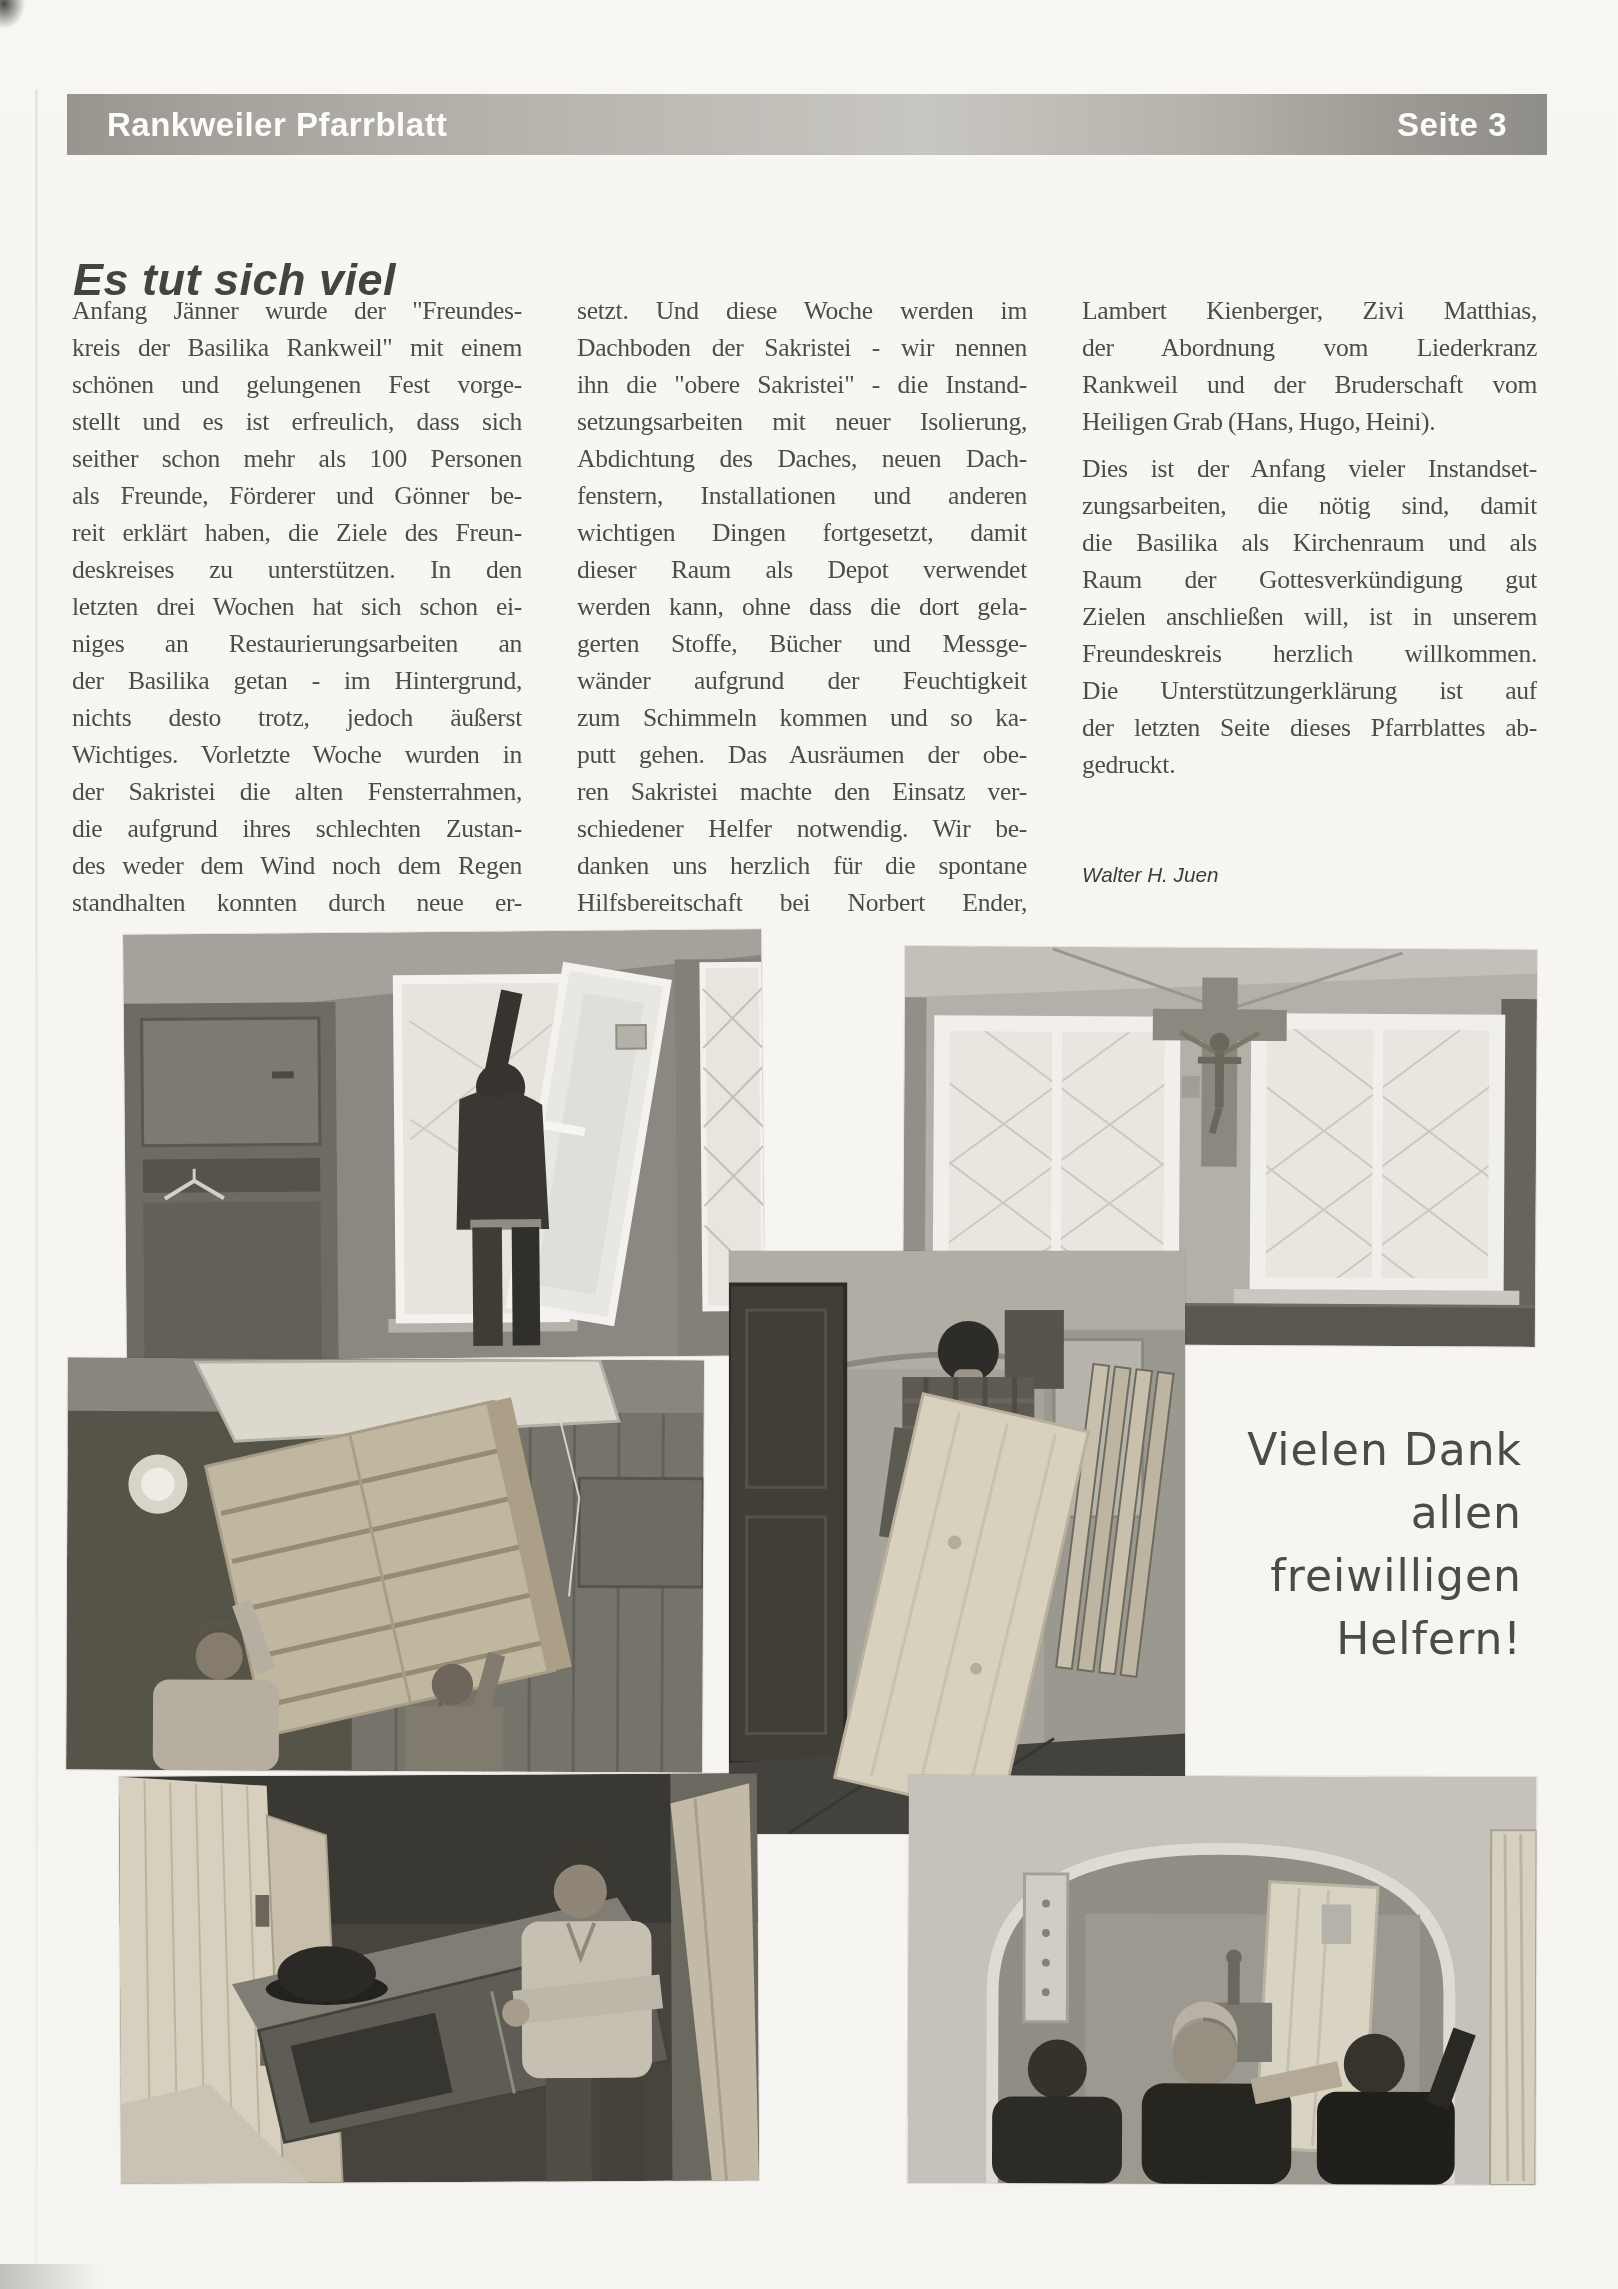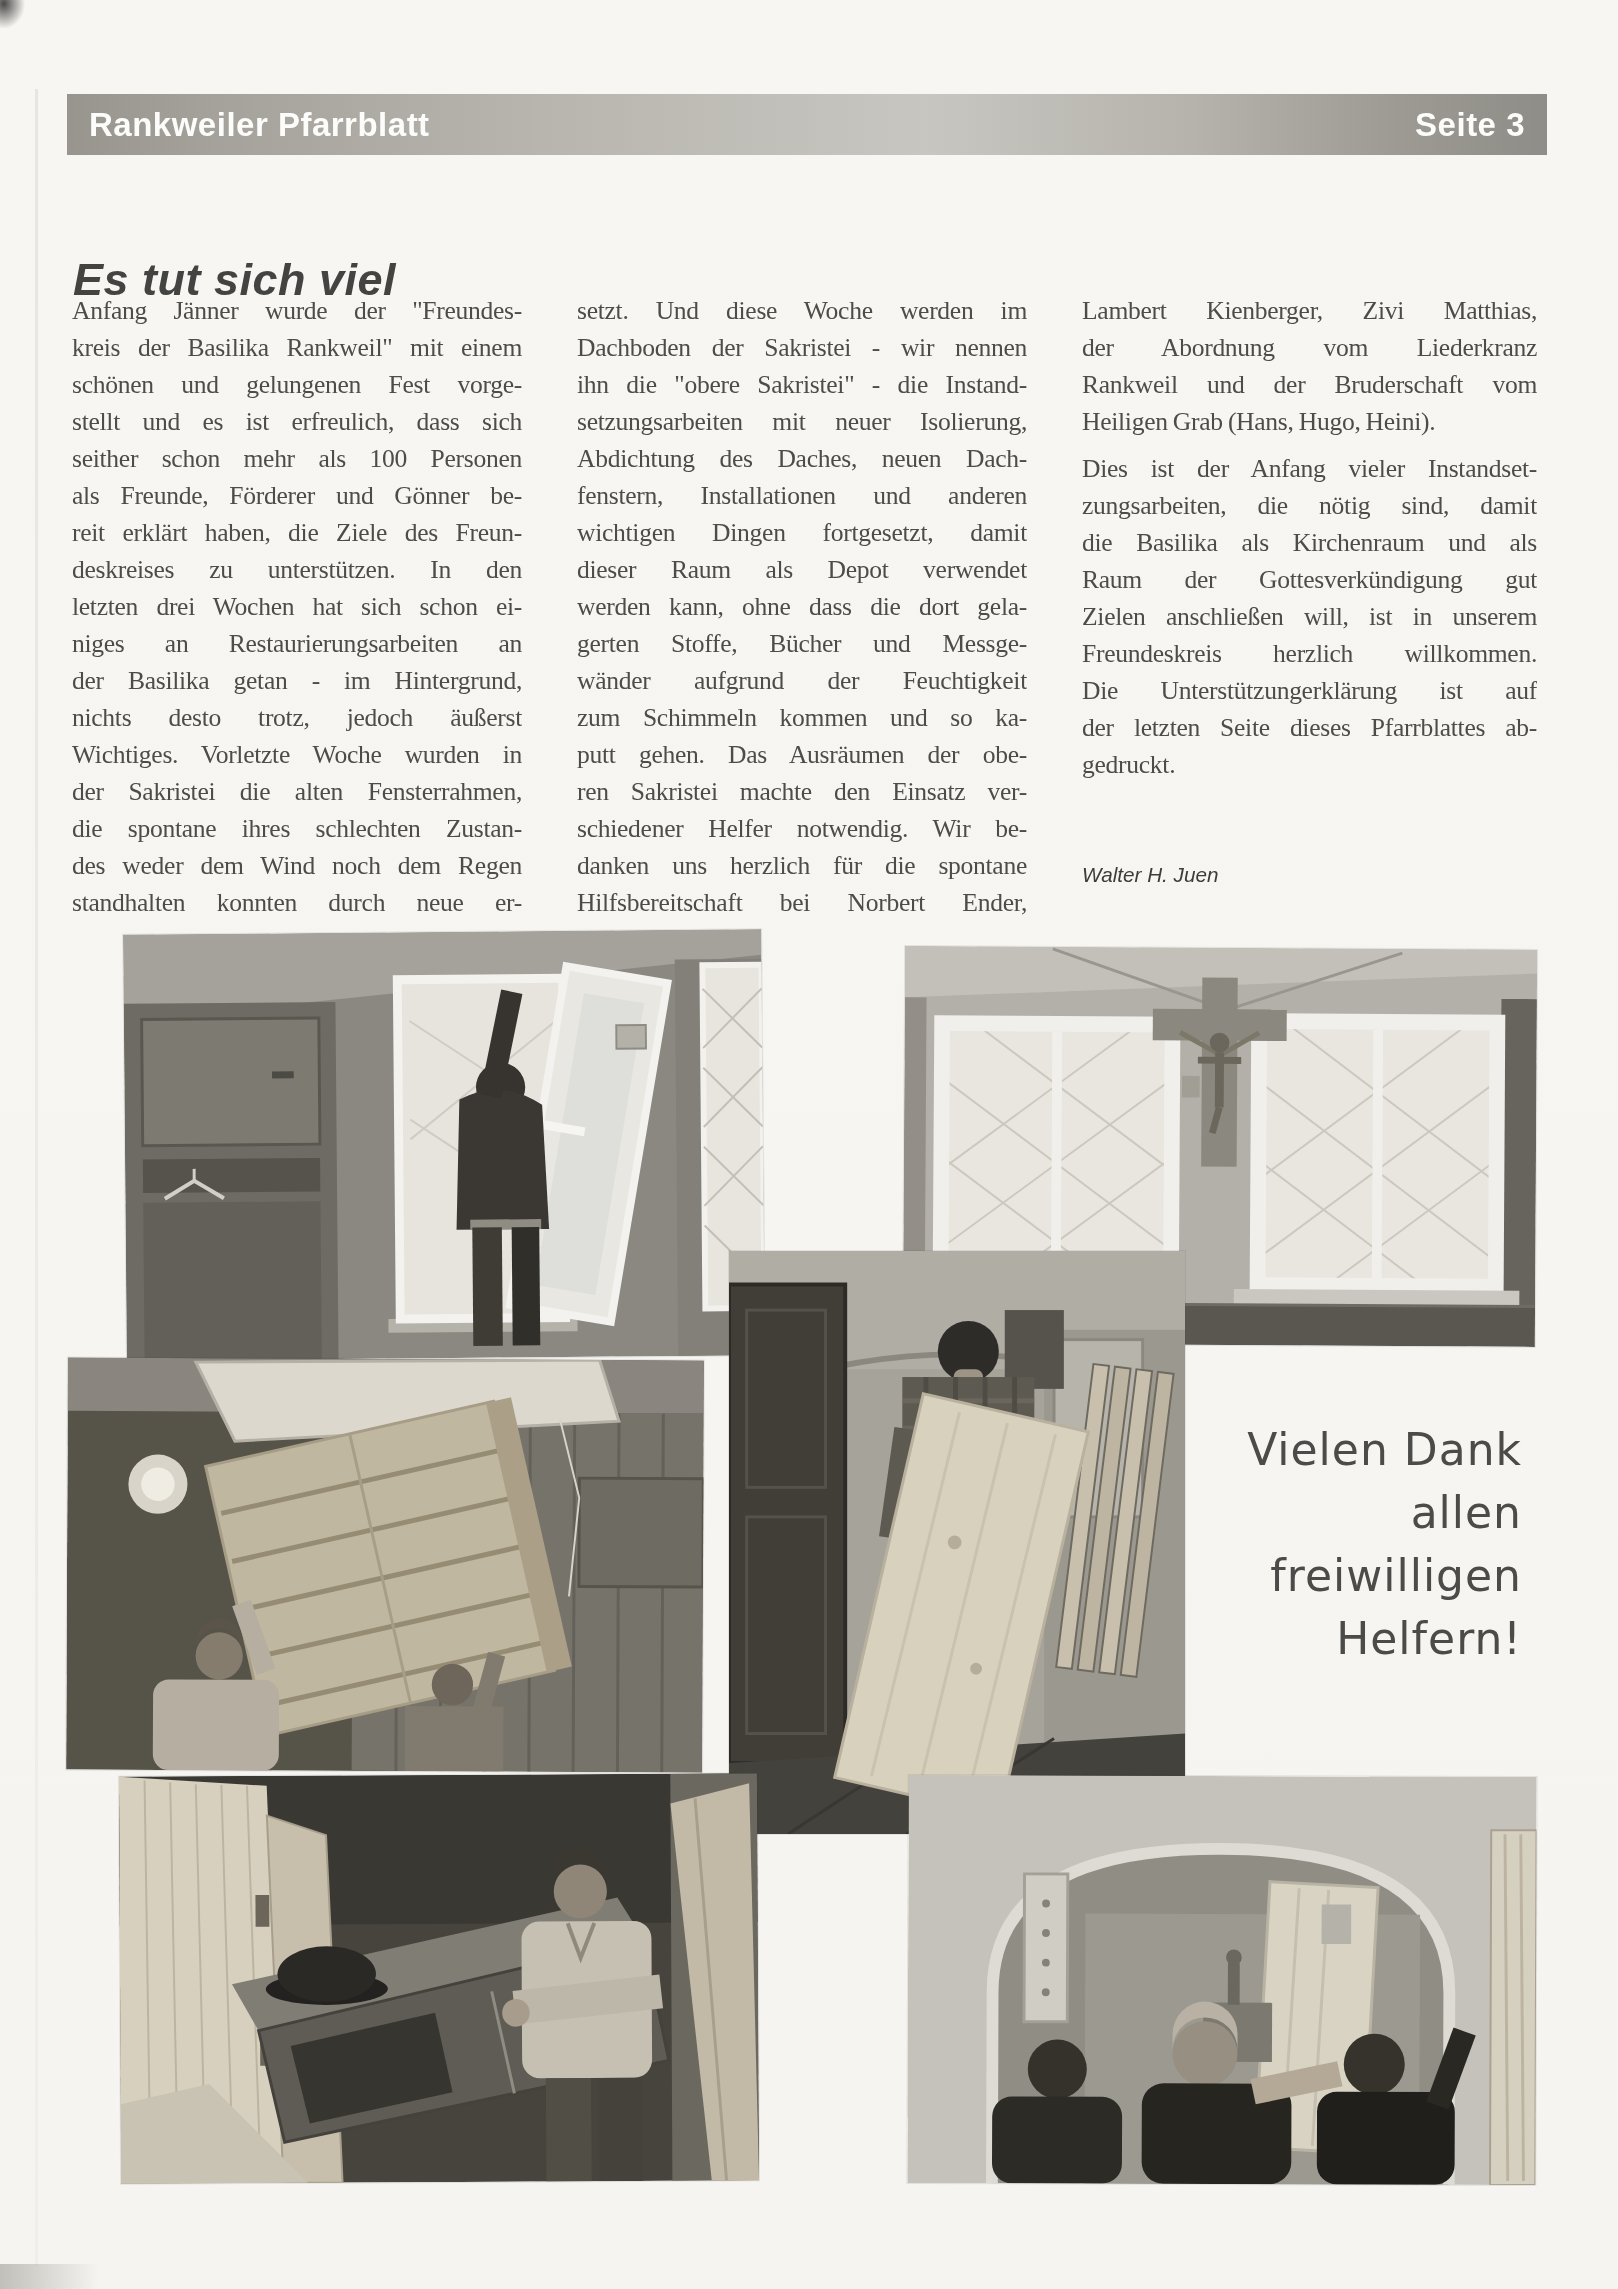--- a/index.html
+++ b/index.html
@@ -6,21 +6,21 @@
   #page{
     position:relative; width:1618px; height:2289px;
     background:linear-gradient(180deg,#f7f6f3 0%,#f6f5f1 60%,#f5f4f0 100%);
     overflow:hidden;
     font-family:"Liberation Serif",serif;
   }
   
   .header-bar{
     position:absolute; left:67px; top:94px; width:1480px; height:61px;
     display:flex; align-items:center; justify-content:space-between;
-    padding:0 22px; box-sizing:border-box;
+    padding:0 40px; box-sizing:border-box;
     background:linear-gradient(90deg,#97958e 0%,#a4a29b 10%,#b7b5ae 32%,#c8c6c0 58%,#b5b3ac 76%,#9c9a93 90%,#8f8d87 100%);
   }
   .header-bar .hb-text{
     font-family:"Liberation Sans",sans-serif; font-weight:bold;
     font-size:33px; line-height:1; color:#fcfcfa; letter-spacing:0.5px;
   }
   
   .article-title{
     position:absolute; left:73px; top:225px;
     font-family:"Liberation Sans",sans-serif; font-weight:bold;
@@ -91,21 +91,21 @@
         <div class="tl">seither schon mehr als 100 Personen</div>
         <div class="tl">als Freunde, Förderer und Gönner be-</div>
         <div class="tl">reit erklärt haben, die Ziele des Freun-</div>
         <div class="tl">deskreises zu unterstützen. In den</div>
         <div class="tl">letzten drei Wochen hat sich schon ei-</div>
         <div class="tl">niges an Restaurierungsarbeiten an</div>
         <div class="tl">der Basilika getan - im Hintergrund,</div>
         <div class="tl">nichts desto trotz, jedoch äußerst</div>
         <div class="tl">Wichtiges. Vorletzte Woche wurden in</div>
         <div class="tl">der Sakristei die alten Fensterrahmen,</div>
-        <div class="tl">die spontane ihres schlechten Zustan-</div>
+        <div class="tl">die aufgrund ihres schlechten Zustan-</div>
         <div class="tl">des weder dem Wind noch dem Regen</div>
         <div class="tl">standhalten konnten durch neue er-</div>
       </div>
     </div>
   <div class="col col-2">
       <div class="para">
         <div class="tl">setzt. Und diese Woche werden im</div>
         <div class="tl">Dachboden der Sakristei - wir nennen</div>
         <div class="tl">ihn die "obere Sakristei" - die Instand-</div>
         <div class="tl">setzungsarbeiten mit neuer Isolierung,</div>

